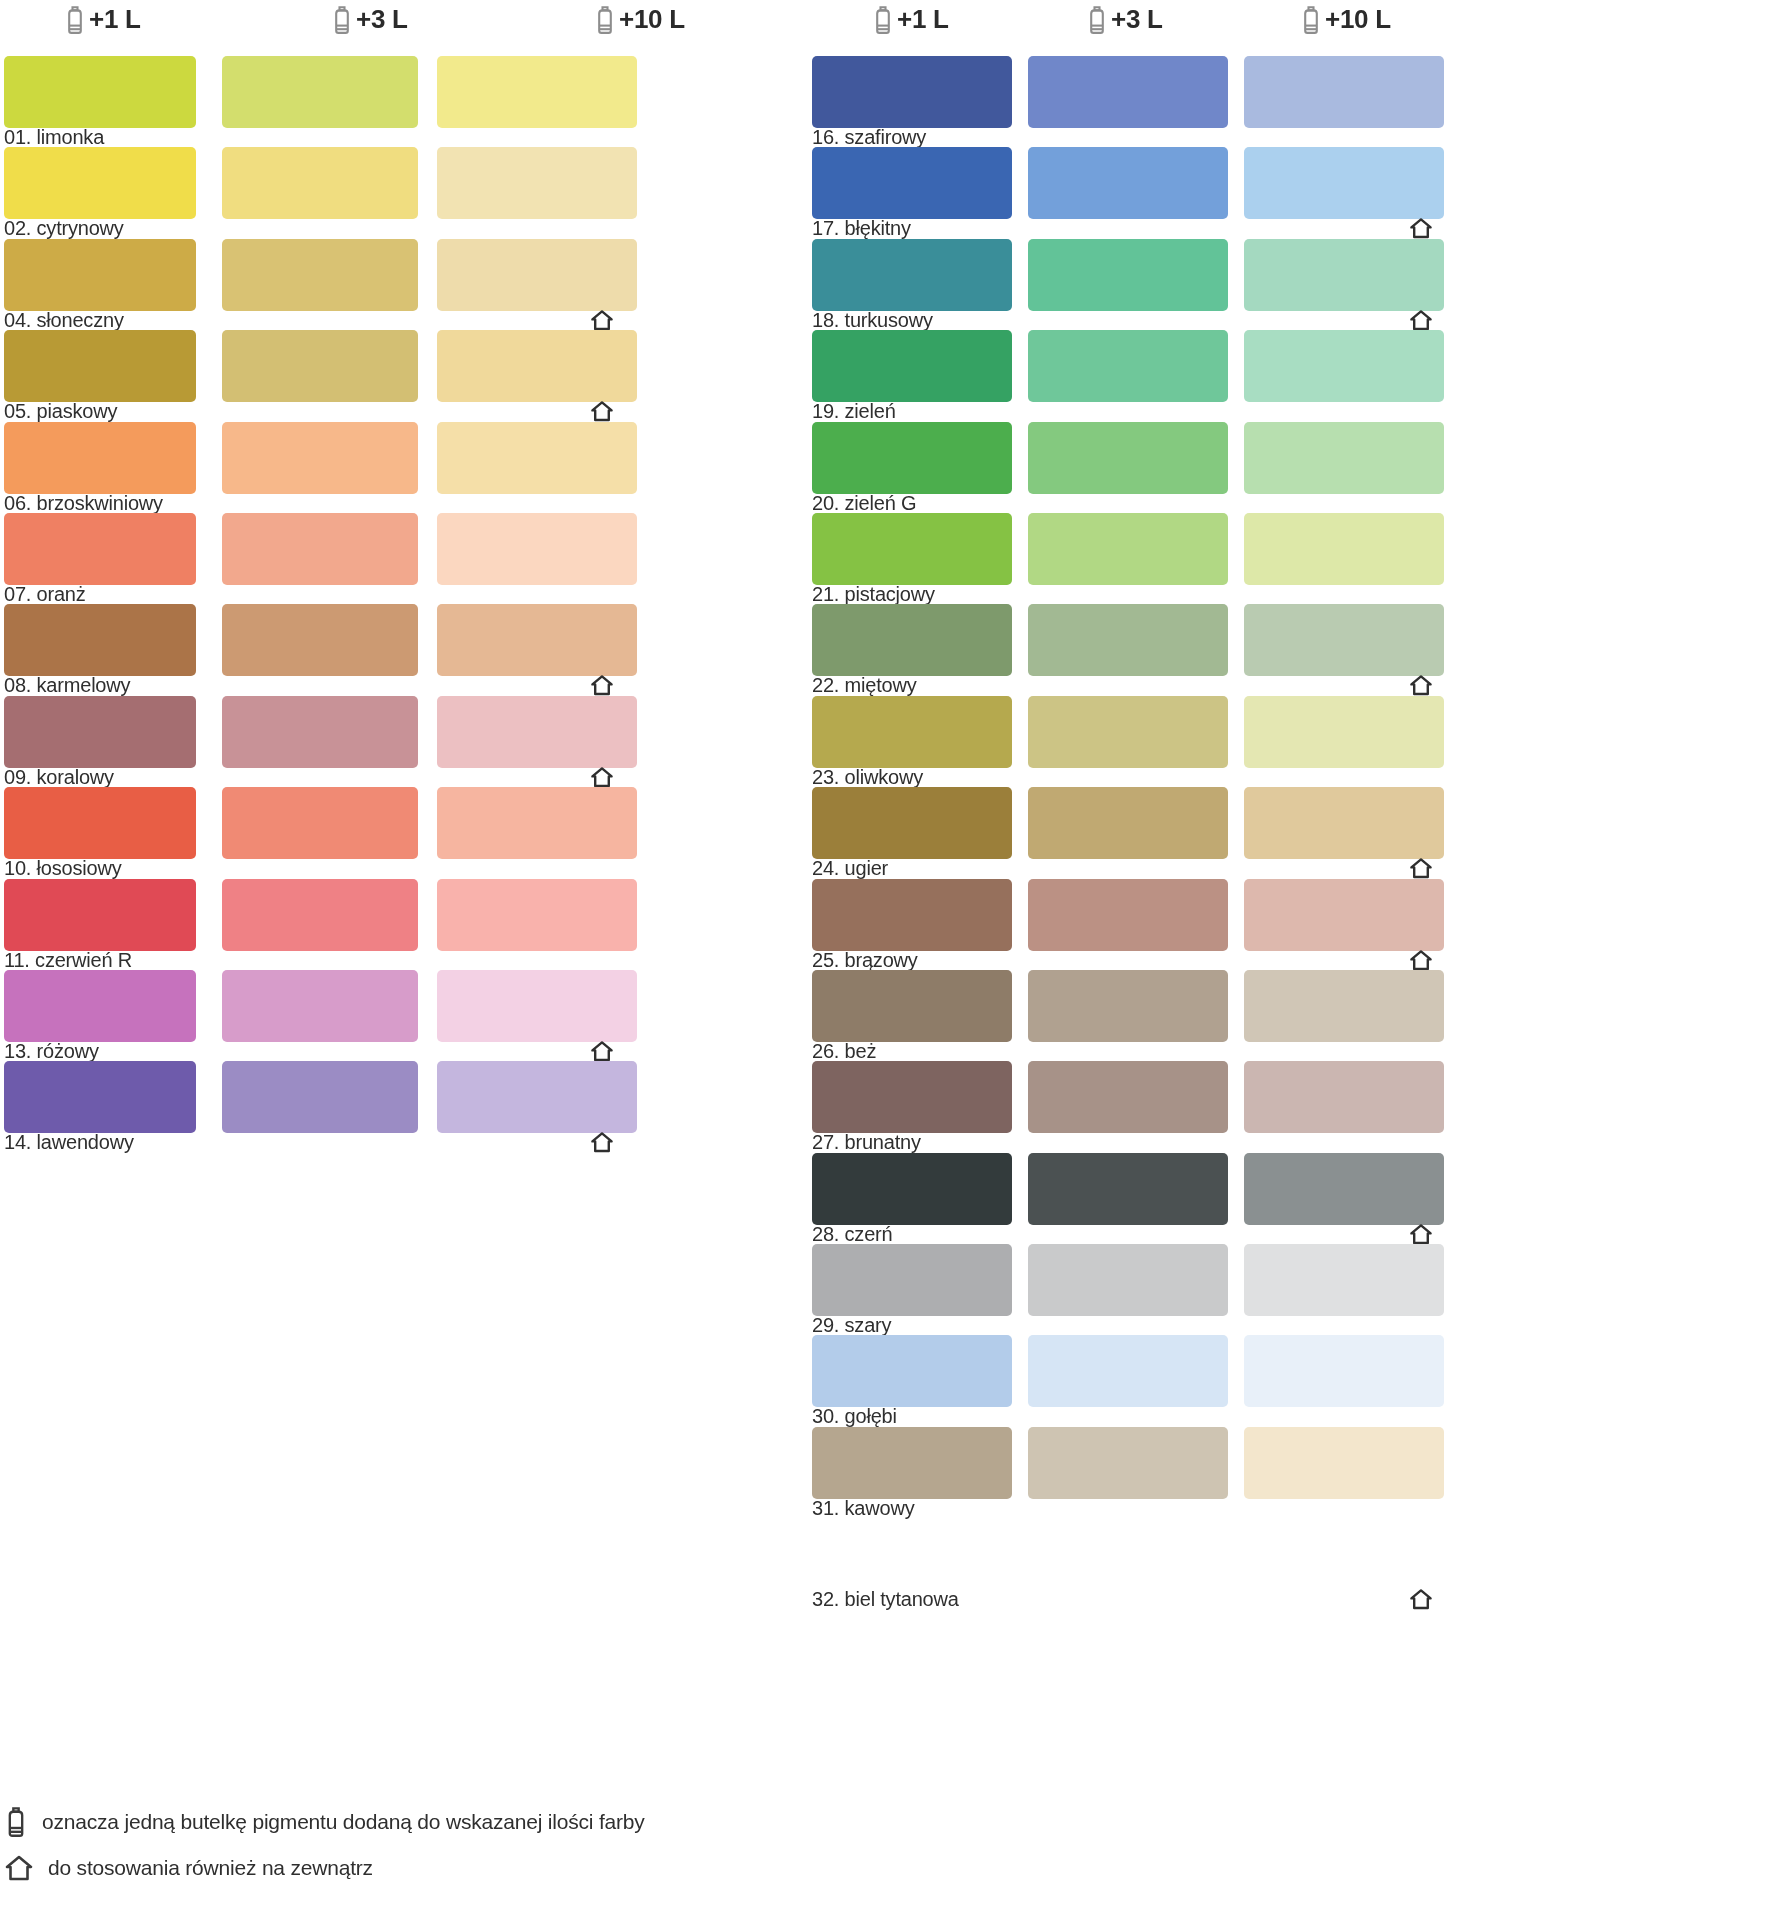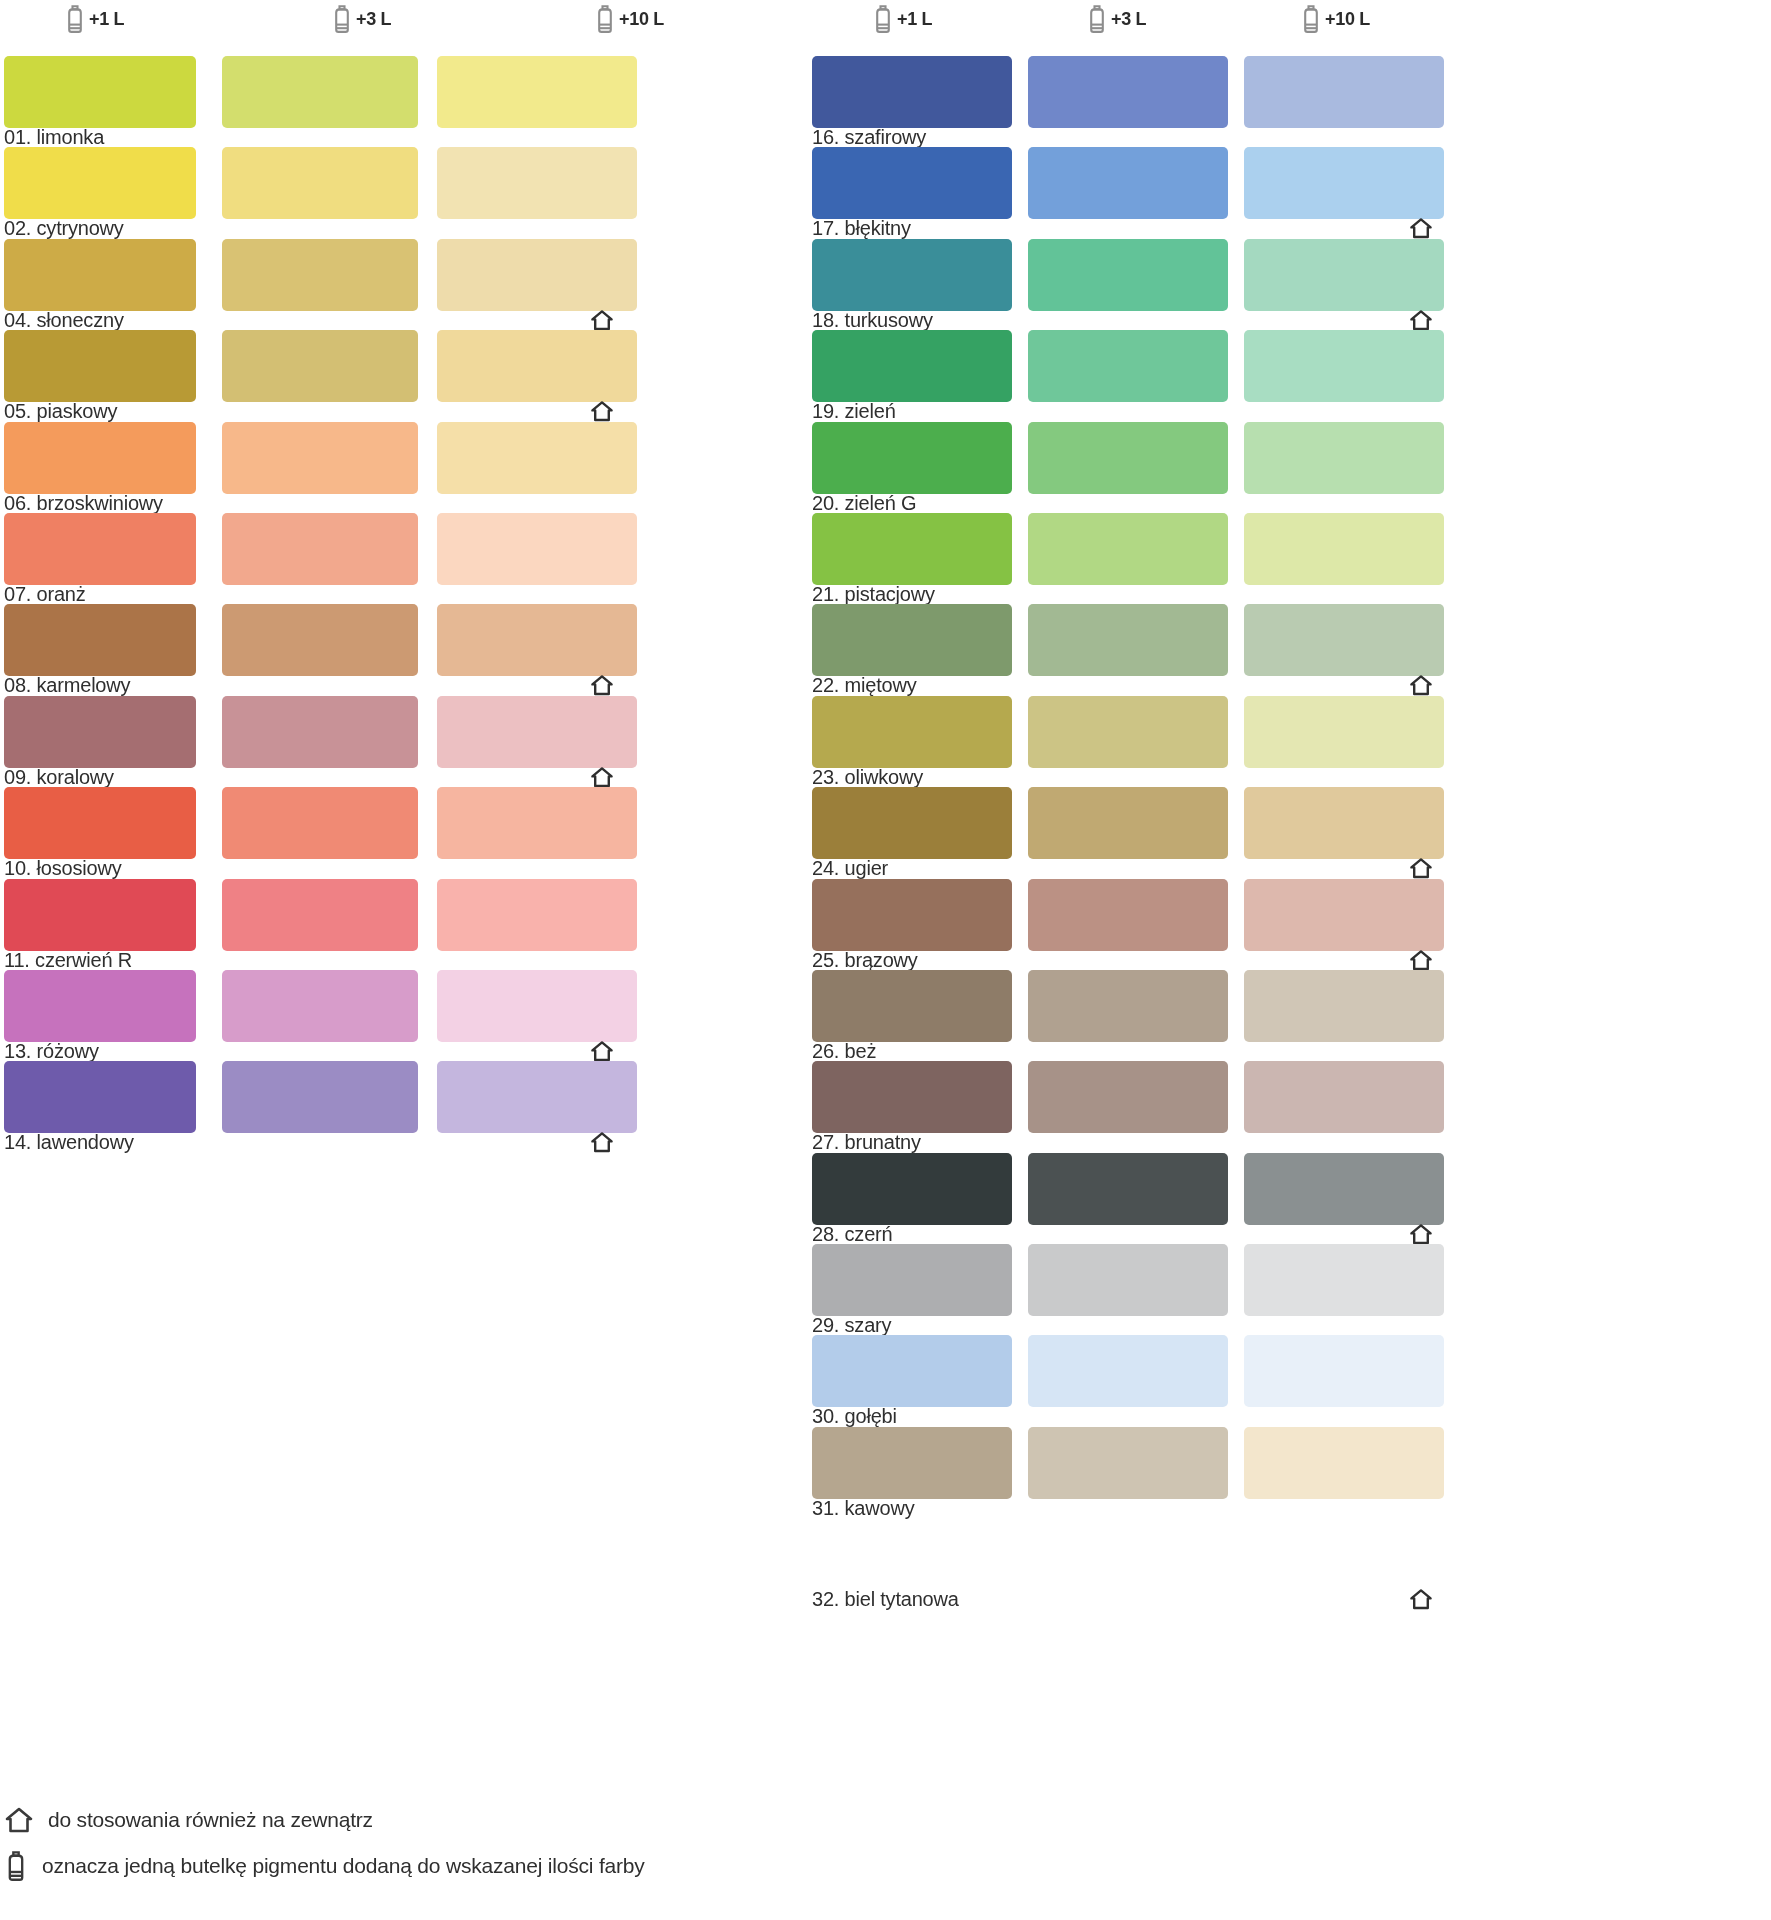--- a/index.html
+++ b/index.html
@@ -33,21 +33,21 @@
   .hdr{
     position:relative;
     height:56px;
   }
   .hdr-cell{
     position:absolute;
     top:4px;
     display:flex;
     align-items:center;
     gap:3px;
-    font-size:18px;
+    font-size:26px;
     font-weight:700;
     letter-spacing:-0.3px;
     color:#2b2b2b;
     white-space:nowrap;
   }
   .panel.left .hdr-cell.c1{ left:60px; }
   .panel.left .hdr-cell.c2{ left:327px; }
   .panel.left .hdr-cell.c3{ left:590px; }
   .panel.right .hdr-cell.c1{ left:60px; }
   .panel.right .hdr-cell.c2{ left:274px; }
@@ -423,36 +423,36 @@
         <div class="row">
           <div class="row-label">32. biel tytanowa</div>
           <div class="ext-flag"><svg viewBox="0 0 30 28">
               <path d="M15 3 L27 13 L23.5 13 L23.5 25 L6.5 25 L6.5 13 L3 13 Z" fill="none" stroke="#2f2f2f" stroke-width="3" stroke-linejoin="round"></path>
             </svg></div>
         </div>
       </div>
   </div>
 
   <div class="legend">
-    <div class="legend-row">
-      <span class="ic house">
-        <svg viewBox="0 0 30 28">
-            <path d="M15 3 L27 13 L23.5 13 L23.5 25 L6.5 25 L6.5 13 L3 13 Z" fill="none" stroke="#3a3a3a" stroke-width="2.6" stroke-linejoin="round"></path>
-          </svg>
-      </span>
-      <span>do stosowania również na zewnątrz</span>
-    </div>
     <div class="legend-row">
       <span class="ic bottle">
         <svg viewBox="0 0 22 30">
             <g fill="none" stroke="#3a3a3a" stroke-width="2.2">
           <path d="M8.5 2.2h5v3.2h-5z"></path>
               <path d="M5.2 8.6c0-1.9 1.4-3.2 3.3-3.2h5c1.9 0 3.3 1.3 3.3 3.2v17.1c0 1.3-1 2.2-2.2 2.2H7.4c-1.2 0-2.2-.9-2.2-2.2z"></path>
               <path d="M5.2 20.6h11.6"></path>
               <path d="M5.2 24.2h11.6"></path>
             </g>
           </svg>
       </span>
       <span>oznacza jedną butelkę pigmentu dodaną do wskazanej ilości farby</span>
     </div>
+    <div class="legend-row">
+      <span class="ic house">
+        <svg viewBox="0 0 30 28">
+            <path d="M15 3 L27 13 L23.5 13 L23.5 25 L6.5 25 L6.5 13 L3 13 Z" fill="none" stroke="#3a3a3a" stroke-width="2.6" stroke-linejoin="round"></path>
+          </svg>
+      </span>
+      <span>do stosowania również na zewnątrz</span>
+    </div>
   </div>
 
 </div>
 
 </body></html>

